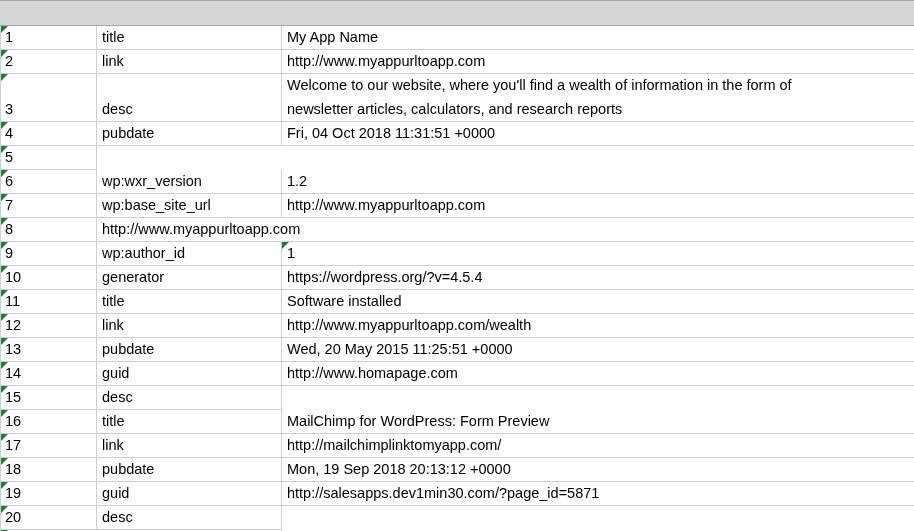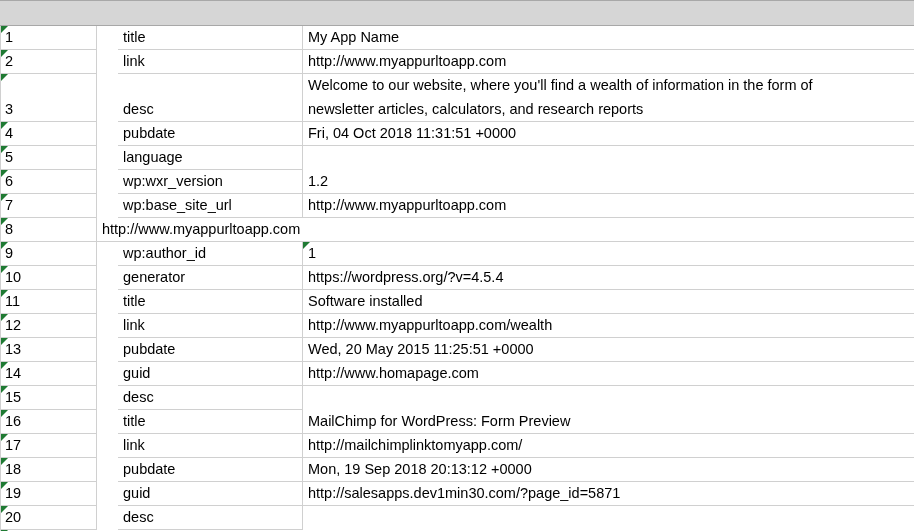--- a/index.html
+++ b/index.html
@@ -77,21 +77,21 @@
     display: flex;
     align-items: flex-end;
     overflow: hidden;
   }
   .cell .txt {
     line-height: 23px;
     white-space: pre-line;
   }
   .row.tall .cell .txt { line-height: 23.5px; }
   .cell.seg { width: 97px; border-left: 1px solid var(--gridline, #d0d0d0); }
-  .cell.ctx { width: 185px; padding-left: 5px; margin-left: 21px; }
+  .cell.ctx { width: 185px; padding-left: 5px; }
   .cell.eng { flex: 1; padding-left: 5px; border-right: none; align-items: center; }
 
   .flag {
     display: none;
     position: absolute;
     top: 0; left: 0;
     width: 7px; height: 7px;
     background: var(--flag-green, #1f7a33);
     clip-path: polygon(0 0, 100% 0, 0 100%);
   }
@@ -186,24 +186,20 @@
 
       <span class="txt">Fri, 04 Oct 2018 11:31:51 +0000</span>
     </div>
   </div>
 
   <div class="row">
     <div class="cell seg flagged">
       <span class="flag"></span>
       <span class="txt">5</span>
     </div>
-    <div class="cell ctx">
-
-      <span class="txt">language</span>
-    </div>
   </div>
 
   <div class="row">
     <div class="cell seg flagged">
       <span class="flag"></span>
       <span class="txt">6</span>
     </div>
     <div class="cell ctx">
 
       <span class="txt">wp:wxr_version</span>

